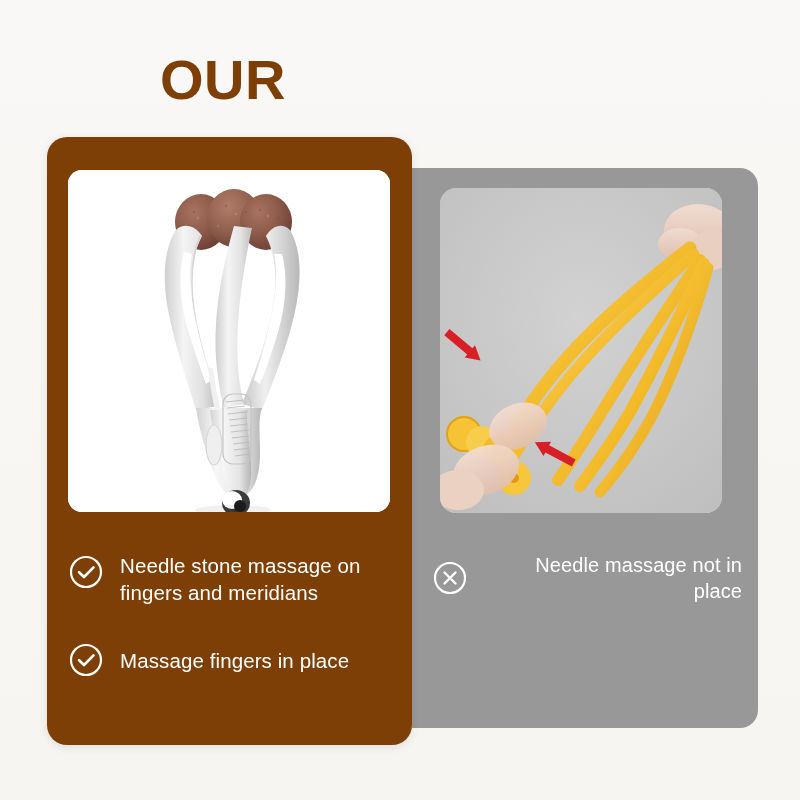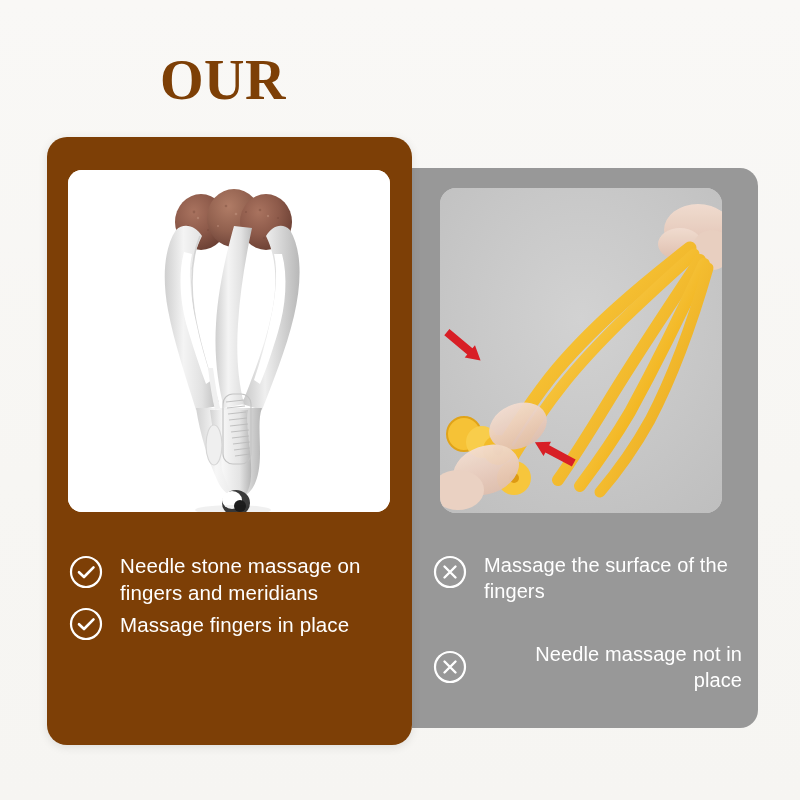--- a/index.html
+++ b/index.html
@@ -20,21 +20,21 @@
     background: linear-gradient(180deg, #f9f8f6 0%, #f7f6f3 60%, #f6f5f2 100%);
   }
 
   
   .heading {
     position: absolute;
     font-weight: 700;
     letter-spacing: 0.5px;
     line-height: 1;
     white-space: nowrap;
-    font-family: Liberation Serif, serif;
+    font-family: Liberation Sans, sans-serif;
   }
   .heading-our {
     left: 160px;
     top: 52px;
     font-size: 56px;
     color: #7d3f06;
   }
   .heading-other {
     left: 478px;
     top: 84px;
@@ -104,21 +104,21 @@
     box-sizing: border-box;
   }
   .bullets-our  { left: 68px;  top: 552px; width: 330px; }
   .bullets-other{ left: 432px; top: 552px; width: 310px; }
 
   .bullet-row {
     display: flex;
     align-items: flex-start;
     gap: 16px;
   }
-  .bullets-our .bullet-row:first-child  { }
+  .bullets-our .bullet-row:first-child  { margin-bottom: 36px; }
   .bullets-other .bullet-row:first-child{ margin-bottom: 36px; }
 
   .bullet-icon {
     flex: 0 0 auto;
     width: 36px;
     height: 36px;
     margin-top: 2px;
   }
   .bullet-icon svg { display: block; width: 36px; height: 36px; }
 
@@ -204,29 +204,20 @@
         <path d="M0 4 L30 4 L30 0 L44 8 L30 16 L30 12 L0 12 Z" fill="#d81f26"></path>
       </g>
 
       <g transform="translate(130,282) rotate(208)">
         <path d="M0 4 L30 4 L30 0 L44 8 L30 16 L30 12 L0 12 Z" fill="#d81f26"></path>
       </g>
     </svg>
   </div>
 
   <div class="bullets bullets-other">
-    <div class="bullet-row">
-      <span class="bullet-icon">
-        <svg viewBox="0 0 36 36">
-          <circle cx="18" cy="18" r="15" fill="none" stroke="#ffffff" stroke-width="2.2"></circle>
-          <path d="M12.5 12.5 L23.5 23.5 M23.5 12.5 L12.5 23.5" stroke="#ffffff" stroke-width="2.4" stroke-linecap="round"></path>
-        </svg>
-      </span>
-      <span class="bullet-text">Massage the surface of the fingers</span>
-    </div>
 
     <div class="bullet-row single">
       <span class="bullet-icon">
         <svg viewBox="0 0 36 36">
           <circle cx="18" cy="18" r="15" fill="none" stroke="#ffffff" stroke-width="2.2"></circle>
           <path d="M12.5 12.5 L23.5 23.5 M23.5 12.5 L12.5 23.5" stroke="#ffffff" stroke-width="2.4" stroke-linecap="round"></path>
         </svg>
       </span>
       <span class="bullet-text">Needle massage not in place</span>
     </div>

